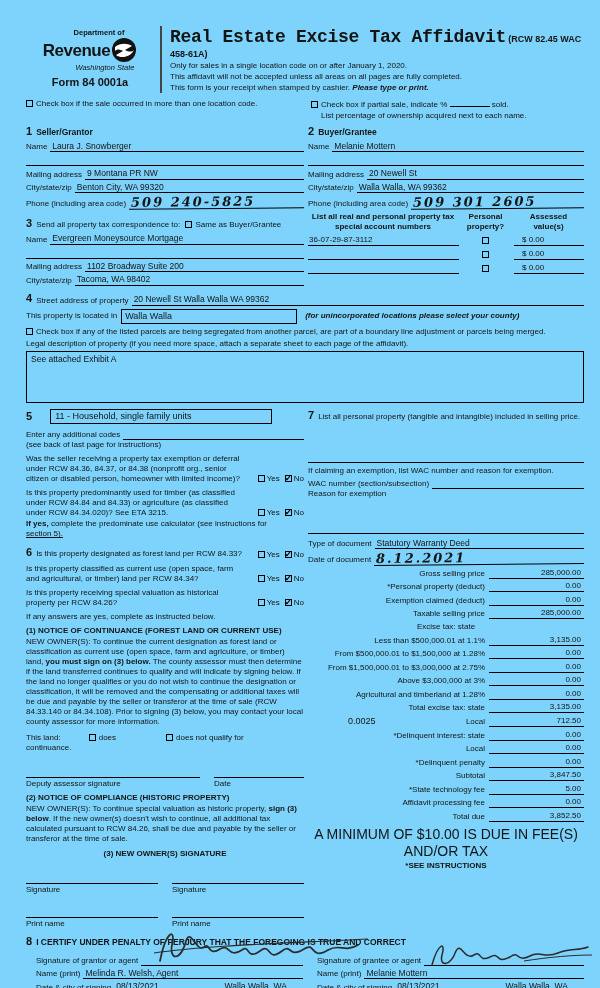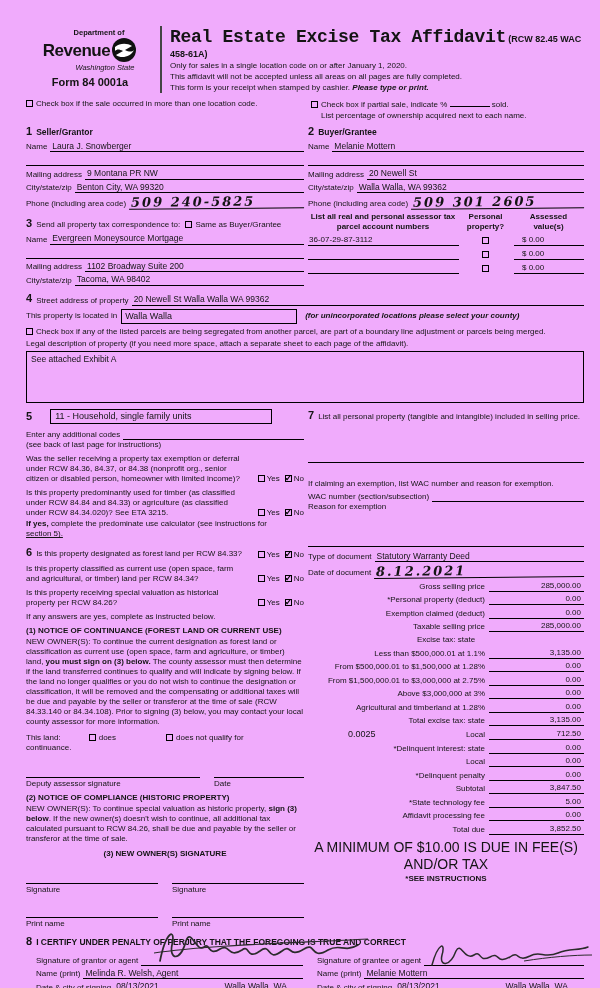--- a/index.html
+++ b/index.html
@@ -1,16 +1,16 @@
 <!DOCTYPE html>
 <html><head>
 <meta charset="utf-8">
 <style>
   html,body{margin:0;padding:0;background:#9a9a9a;}
-  .paper{width:600px;height:988px;background:#f0abfc;color:#141414;position:relative;
+  .paper{width:600px;height:988px;background:#7dd3fc;color:#141414;position:relative;
     font-family:"Liberation Sans",sans-serif;font-size:8px;line-height:1.25;
     box-sizing:border-box;padding:26px 16px 0 26px;overflow:hidden;}
   b{font-weight:bold}
   
   .header{display:flex;}
   .logo-block{width:128px;text-align:center;flex:none;padding-top:2px;}
   .dept{font-size:7.5px;font-weight:bold;margin-left:18px;}
   .rev-row{display:flex;align-items:center;justify-content:center;}
   .revenue{font-size:17px;font-weight:bold;letter-spacing:-.5px;}
   .wa{font-size:7.5px;font-style:italic;margin-left:30px;}
@@ -176,21 +176,21 @@
           <span class="lbl">City/state/zip</span>
           <span class="uval fill">Walla Walla, WA 99362</span>
         </div>
       <div class="fl">
           <span class="lbl">Phone (including area code)</span>
           <span class="uval hand">509 301 2605</span>
         </div>
 
       <div class="ptable">
         <div class="phead">
-          <div class="ph1">List all real and personal assessor tax parcel account numbers</div>
+          <div class="ph1">List all real and personal property tax special account numbers</div>
           <div class="ph2"><span>Personal</span><br><span>property?</span></div>
           <div class="ph3"><span>Assessed</span><br><span>value(s)</span></div>
         </div>
         <div class="prow">
           <div class="pnum">36-07-29-87-3112</div>
           <div class="pcb"><span class="cb"></span></div>
           <div class="pval">$ 0.00</div>
         </div>
         <div class="prow">
           <div class="pnum"></div>
@@ -297,21 +297,21 @@
           <div class="sigline"></div>
           <div class="siglbl">Print name</div>
         </div>
       </div>
     </div>
 
     <div class="col-r">
 
       <div><span class="secnum">7</span><span>List all personal property (tangible and intangible) included in selling price.</span></div>
       <div class="blankline" style="margin-top:28px;"></div>
-      <div style="margin-top:16px;">If claiming an exemption, list WAC number and reason for exemption.</div>
+      <div style="margin-top:3px;">If claiming an exemption, list WAC number and reason for exemption.</div>
       <div class="fl">
           <span class="lbl">WAC number (section/subsection)</span>
           <span class="uval"></span>
         </div>
       <div>Reason for exemption</div>
       <div class="sep" style="margin-top:34px;"></div>
 
       <div class="fl" style="margin-top:4px;">
           <span class="lbl">Type of document</span>
           <span class="uval fill">Statutory Warranty Deed</span>

